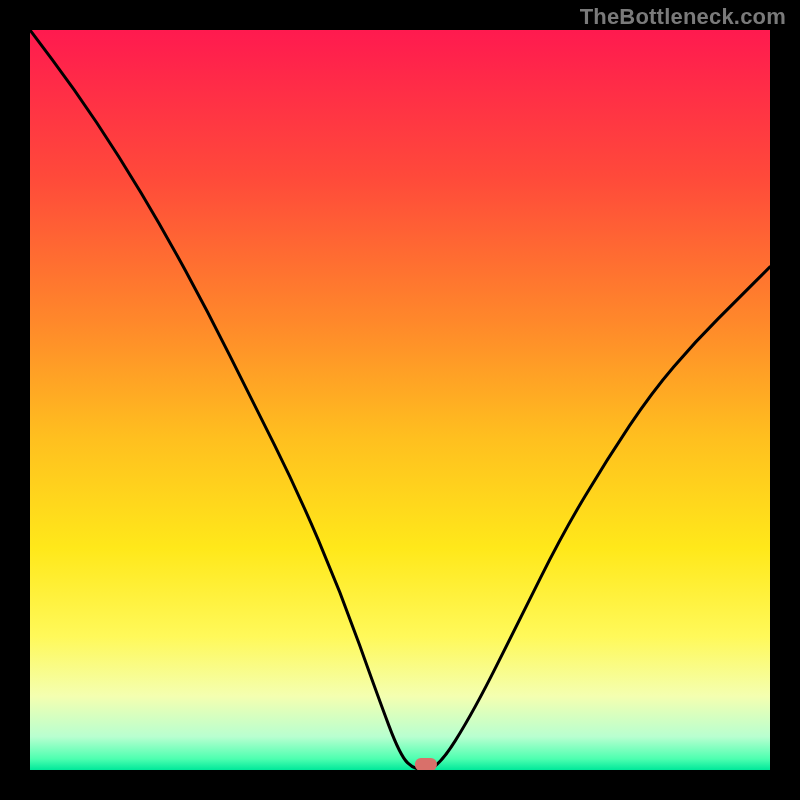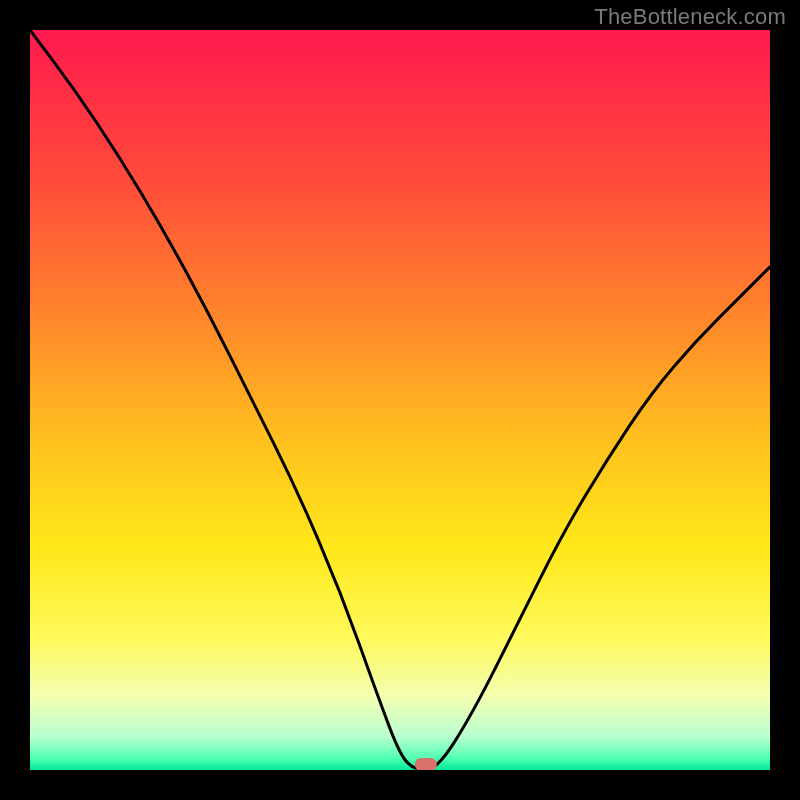--- a/index.html
+++ b/index.html
@@ -16,21 +16,21 @@
     width: 800px;
     height: 800px;
     background: #000;
   }
   .watermark {
     position: absolute;
     top: 4px;
     right: 14px;
     color: #7a7a7a;
     font-size: 22px;
-    font-weight: 400;
+    font-weight: 700;
     letter-spacing: 0.2px;
     user-select: none;
   }
   .plot-wrap {
     position: absolute;
     left: 30px;
     top: 30px;
     width: 740px;
     height: 740px;
   }

